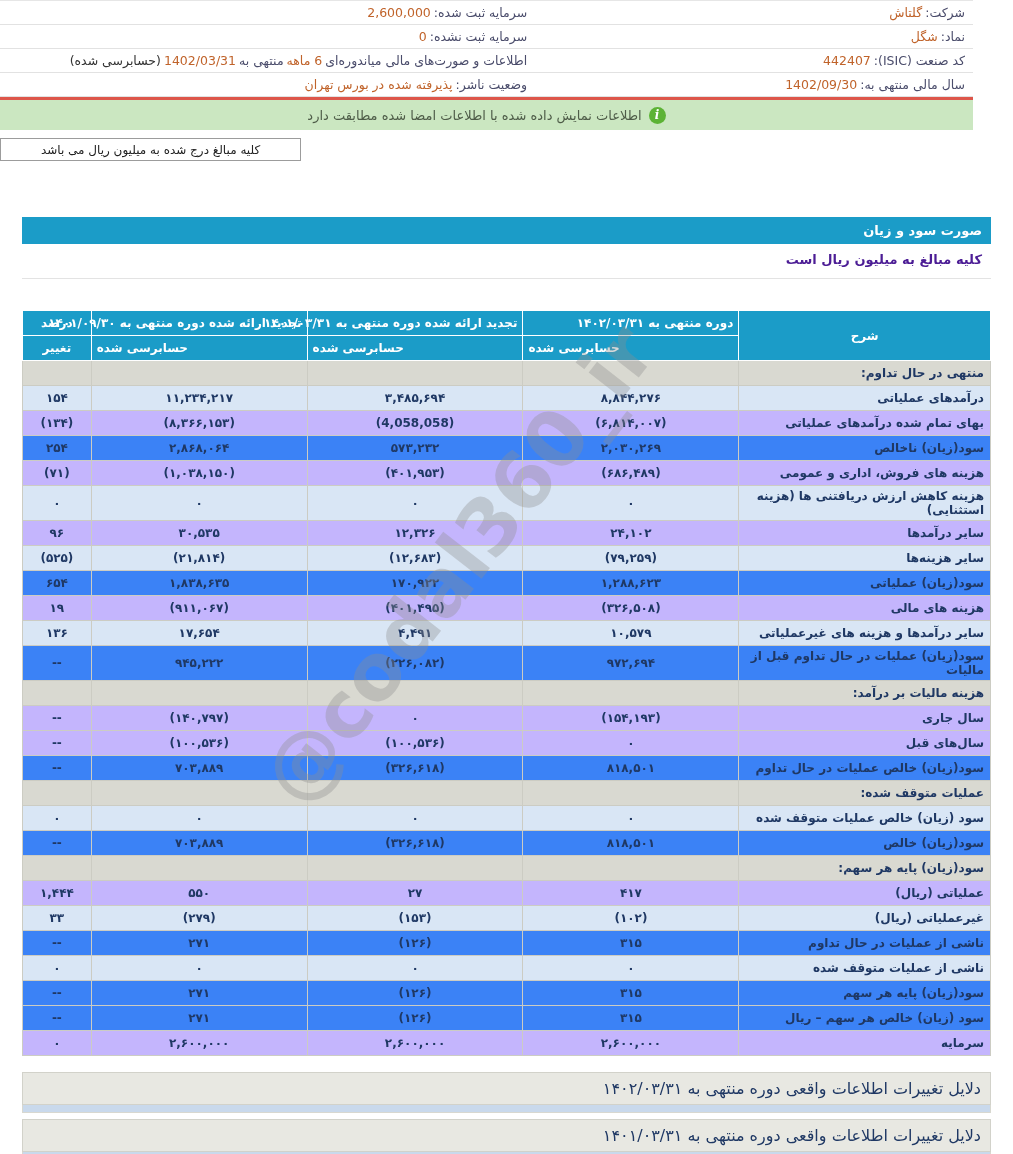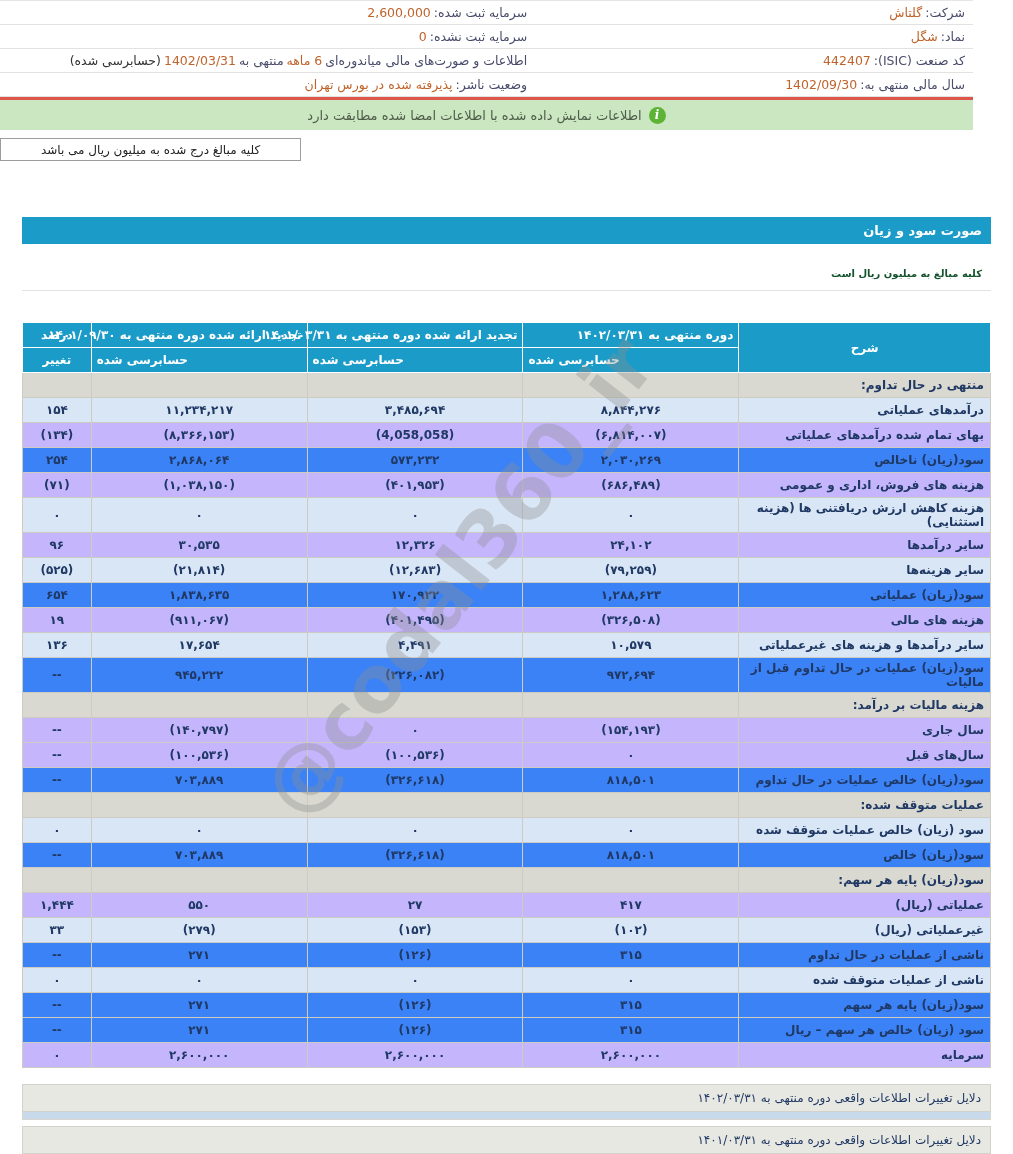--- a/index.html
+++ b/index.html
@@ -39,21 +39,21 @@
   }
   
   .unit-note { margin-right:auto; margin-left:0; }
 
   
   .stmt-title {
     margin:56px 22px 0 22px; background:#1b9cc8; color:#fff; font-weight:bold;
     font-size:13px; padding:6px 9px;text-align:right;
   }
   .stmt-sub {
-    margin:16px 22px; padding:8px 9px 11px; font-weight:bold; font-size:10px; color:#14532d;
+    margin:0 22px; padding:8px 9px 11px; font-weight:bold; font-size:13px; color:#4c1d95;
     border-bottom:1px solid #e3e3e3;
   }
 
   
   .table-wrap { position:relative; margin:31px 22px 0 22px; }
   table.fin { width:100%; border-collapse:collapse; table-layout:fixed; }
   table.fin th, table.fin td { border:1px solid #cccCC3; border-color:#ccccc3; }
   table.fin thead th {
     background:#1b9cc8; color:#fff; border:1px solid #fff; font-size:12px;
     font-weight:bold; padding:4px 5px; height:25px;
@@ -78,21 +78,21 @@
     transform:rotate(-52deg); transform-origin:left center;
     font-size:78px; font-weight:bold; color:#8f8f8f; opacity:.35;
     pointer-events:none; white-space:nowrap; z-index:5;
     font-family:"DejaVu Sans", sans-serif;
   }
 
   
   .footer { margin:16px 22px 0 22px; }
   .f-item { margin-bottom:6px; }
   .f-bar {
-    background:#e8e8e2; border:1px solid #d2d2ca; color:#1f3864; font-size:12px;
+    background:#e8e8e2; border:1px solid #d2d2ca; color:#1f3864; font-size:16px;
     padding:6px 9px; cursor:pointer;
   }
   .f-strip { height:8px; background:#c9d9ec; border:1px solid #d8d8d0; border-top:none; }
 </style>
 </head>
 <body>
 
 <div class="top-section">
   <div class="info-table" id="info-table">
       <div class="info-row">

